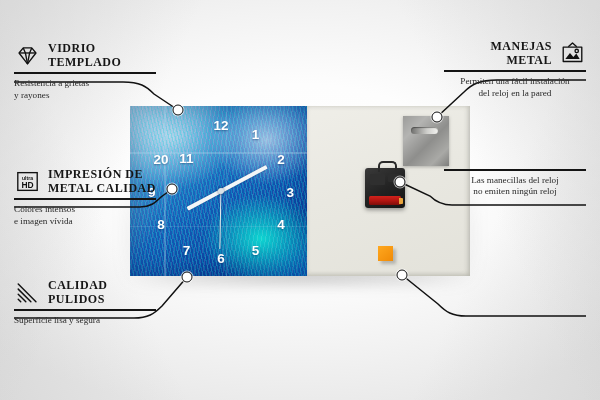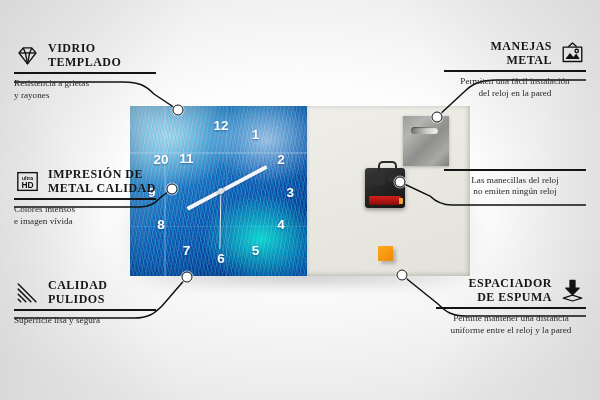--- a/index.html
+++ b/index.html
@@ -263,29 +263,14 @@
     <div class="desc r">Permiten una fácil instalación
 del reloj en la pared</div>
   </div>
 
   <div class="callout" style="left:444px;top:166px;width:142px;">
     <div class="rule"></div>
     <div class="desc r">Las manecillas del reloj
 no emiten ningún reloj</div>
   </div>
 
-  <div class="callout" style="left:436px;top:277px;width:150px;">
-    <div class="head right">
-      <div class="title r">ESPACIADOR
-DE ESPUMA</div>
-      <svg class="ico" viewBox="0 0 32 32">
-        <g fill="#111" stroke="#111" stroke-width="1.4" stroke-linejoin="round">
-          <path d="M13 4 h6 v9 h5 l-8 8 -8-8 h5 Z"></path>
-          <path d="M16 21.5 L27 25 L16 28.5 L5 25 Z" fill="none"></path>
-        </g>
-      </svg>
-    </div>
-    <div class="rule"></div>
-    <div class="desc r">Permite mantener una distancia
-uniforme entre el reloj y la pared</div>
-  </div>
 
 </div>
 
 </body></html>

